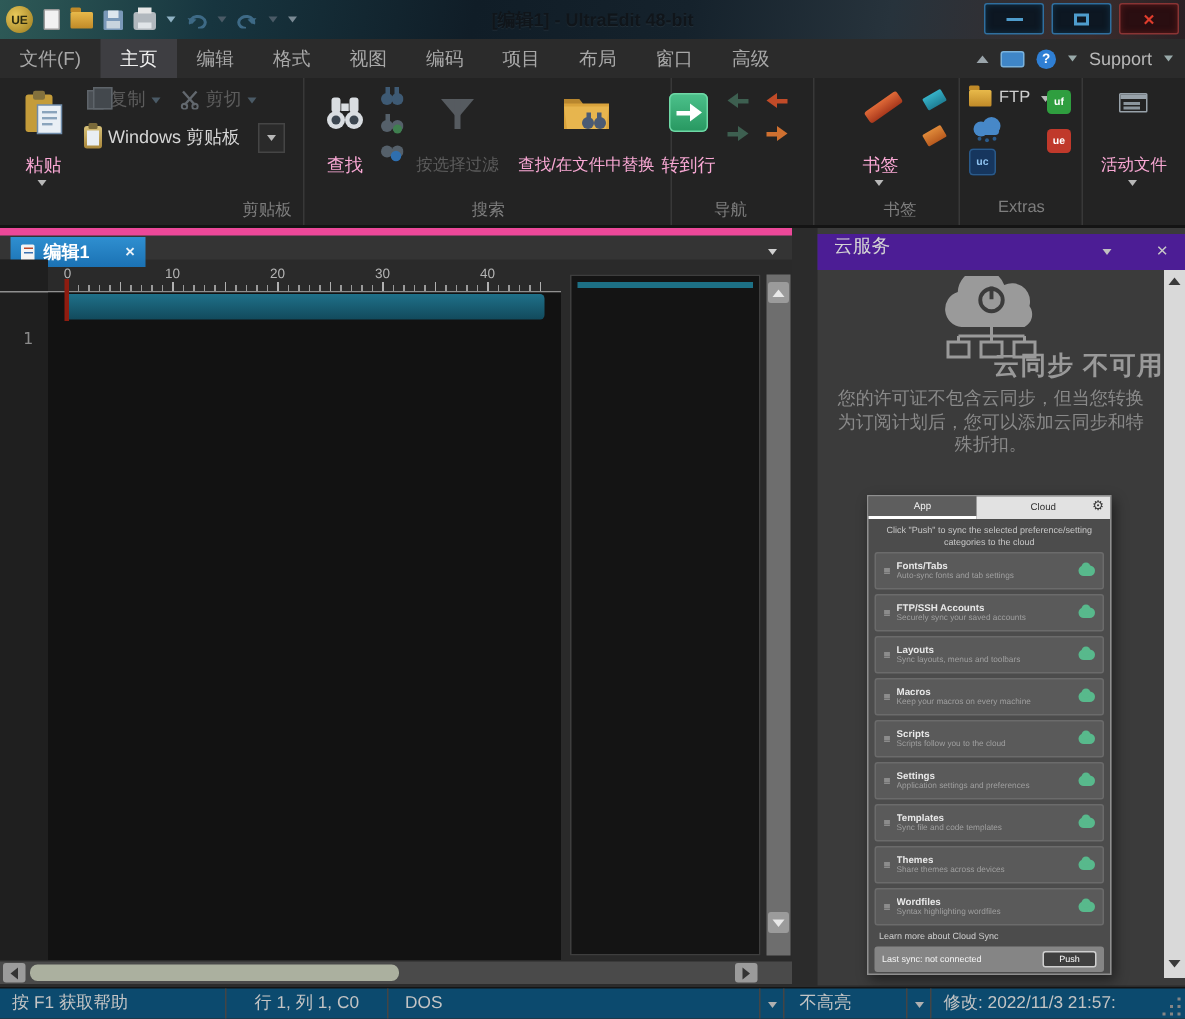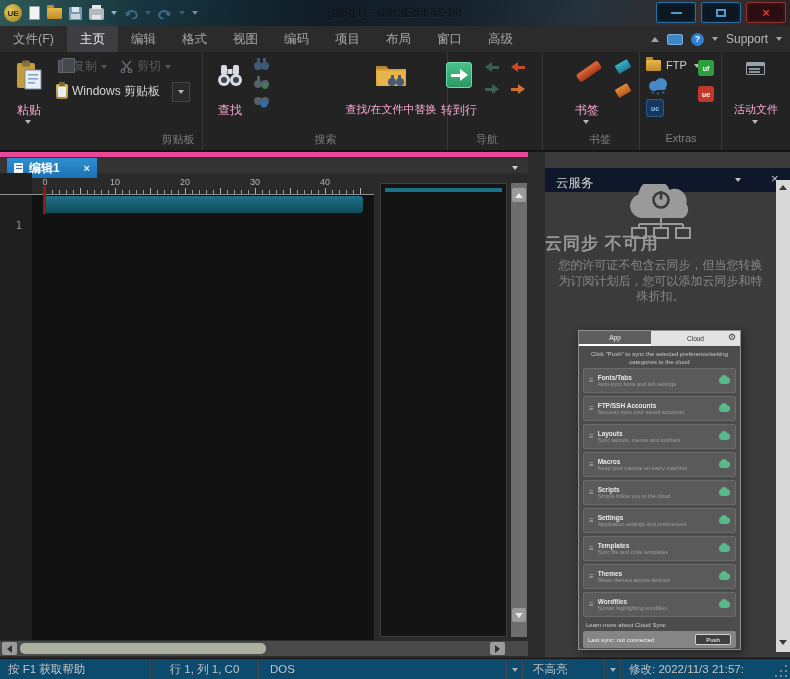--- a/index.html
+++ b/index.html
@@ -88,25 +88,25 @@
 .vscroll{position:absolute;background:#6e6e6e}
 .sbtn{position:absolute;background:#9b9b9b;border-radius:2px;display:flex;align-items:center;justify-content:center}
 .t-up{width:0;height:0;border-left:4px solid transparent;border-right:4px solid transparent;border-bottom:5px solid #e8e8e8}
 .t-dn{width:0;height:0;border-left:4px solid transparent;border-right:4px solid transparent;border-top:5px solid #e8e8e8}
 .t-lf{width:0;height:0;border-top:4px solid transparent;border-bottom:4px solid transparent;border-right:5px solid #333}
 .t-rt{width:0;height:0;border-top:4px solid transparent;border-bottom:4px solid transparent;border-left:5px solid #333}
 #hscroll{position:absolute;left:0;top:489px;width:528px;height:15px;background:#4a4a4a}
 #hthumb{position:absolute;left:20px;top:2px;width:246px;height:11px;background:#abb09f;border-radius:5px}
 
 #cloudpanel{left:545px;top:152px;width:245px;height:505px;background:#3b3b3b}
-#cp-header{position:absolute;left:0;top:16px;width:245px;height:24px;background:#0f172a;display:flex;align-items:flex-end}
+#cp-header{position:absolute;left:0;top:4px;width:245px;height:24px;background:#4c1d95;display:flex;align-items:flex-start}
 #cp-title{padding-left:11px;font-size:12.5px;color:#d4d4d4}
 .cp-ic{position:absolute;top:7px}
 #cp-scroll{position:absolute;left:231px;top:28px;width:14px;height:472px;background:#d9d9d9}
-#cp-heading{position:absolute;left:0;top:80px;width:231px;text-align:left;font-size:17px;font-weight:bold;color:#999;letter-spacing:1px}
+#cp-heading{position:absolute;left:0;top:80px;width:231px;text-align:right;font-size:17px;font-weight:bold;color:#999;letter-spacing:1px}
 #cp-desc{position:absolute;left:11px;top:106px;width:209px;text-align:center;font-size:12px;line-height:15.5px;color:#8a8a8a}
 
 #promo{position:absolute;left:33px;top:178px;width:163px;height:320px;background:#4c4c4c;border:1px solid #8f8f8f;box-shadow:2px 3px 8px rgba(0,0,0,.45)}
 #promo-head{position:absolute;left:0;top:0;width:161px;height:15px;display:flex}
 .ptab-a{width:72px;background:#5e5e5e;color:#f0f0f0;font-size:6.5px;display:flex;align-items:center;justify-content:center;border-bottom:2px solid #fff}
 .ptab-b{flex:1;background:#e2e2e2;color:#333;font-size:6.5px;display:flex;align-items:center;justify-content:center;position:relative}
 .pgear{position:absolute;right:4px;top:1px;color:#3a3a3a;font-size:9px}
 #pinstr{position:absolute;left:5px;top:19px;width:151px;text-align:center;font-size:6px;line-height:8px;color:#c8c8c8}
 #plist{position:absolute;left:4px;top:37px;width:153px;display:flex;flex-direction:column;gap:3px}
 .prow{height:25px;background:#5a5a5a;border:1px solid #6b6b6b;border-radius:2px;display:flex;align-items:center;padding:0 5px;gap:4px}
@@ -248,20 +248,24 @@
         <circle cx="5" cy="9" r="4" fill="#55606a"></circle>
         <circle cx="12" cy="9" r="4" fill="#55606a"></circle>
         <circle cx="12" cy="11" r="3" fill="#3f7f4f"></circle>
         <rect x="4" y="1" width="3" height="6" fill="#55606a"></rect>
       </svg>
     <svg class="a" style="left:50px;top:41px" width="16" height="15" viewBox="0 0 16 15">
         <circle cx="5" cy="8" r="4" fill="#55606a"></circle>
         <circle cx="12" cy="8" r="4" fill="#55606a"></circle>
         <circle cx="11" cy="11" r="3.5" fill="#2f6faf"></circle>
       </svg>
+    <div class="a" style="left:72px;top:4px;width:60px;height:72px">
+      <div class="funnel a" style="left:19px;top:10px"></div>
+      <div class="bb-label dimtxt" style="font-size:11px">按选择过滤</div>
+    </div>
     <div class="a" style="left:134px;top:4px;width:108px;height:72px">
       <svg class="a" style="left:38px;top:5px" width="32" height="27" viewBox="0 0 32 27">
         <path d="M1 5h10l2.5 3H31v17H1z" fill="#d9a33c"></path>
           <path d="M1 5h10l2.5 3H1z" fill="#b8862e"></path>
         <path d="M1 10h30l-2 15H3z" fill="#e7b54e"></path>
         <circle cx="17" cy="21" r="4" fill="#4a5a74"></circle>
           <circle cx="25" cy="21" r="4" fill="#4a5a74"></circle>
           <rect x="16" y="14" width="3" height="5" fill="#4a5a74"></rect>
           <rect x="23" y="14" width="3" height="5" fill="#4a5a74"></rect>
       </svg>

